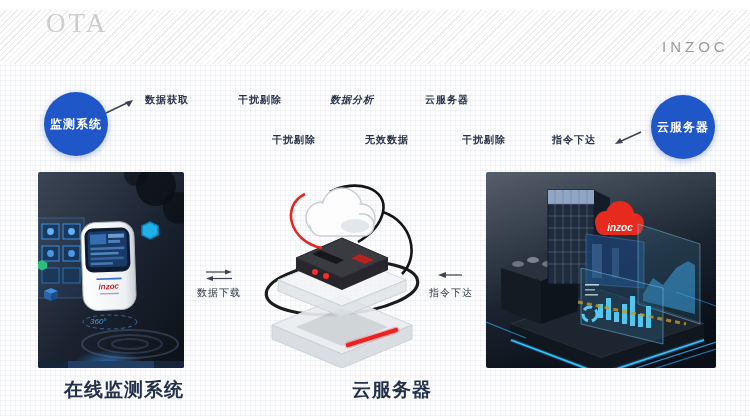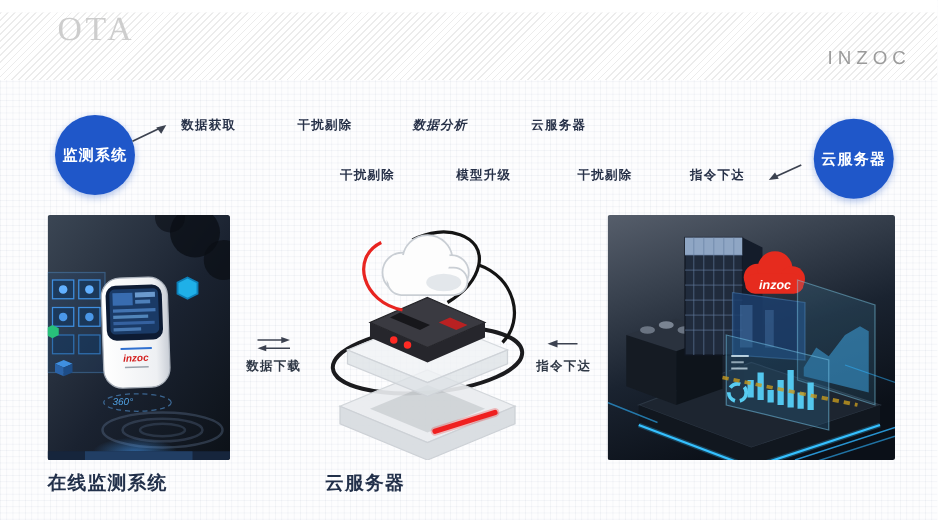--- a/index.html
+++ b/index.html
@@ -27,25 +27,25 @@
     color:#fff;font-size:12px;font-weight:700;letter-spacing:1px;
     box-shadow:0 2px 6px rgba(31,87,201,0.35);}
   .node-l{left:44px;top:92px;}
   .node-r{left:651px;top:95px;}
   .step{font-size:10px;font-weight:700;color:#273148;letter-spacing:1px;white-space:nowrap;}
   
   .panel{overflow:hidden;}
   .panel-l{left:38px;top:172px;width:146px;height:196px;border-radius:2px;}
   .panel-m{left:260px;top:178px;width:172px;height:190px;}
   .panel-r{left:486px;top:172px;width:230px;height:196px;border-radius:2px;}
-  .caption{top:377px;text-align:left;font-size:15px;font-weight:700;color:#22304a;letter-spacing:1px;}
+  .caption{top:377px;text-align:right;font-size:19px;font-weight:700;color:#22304a;letter-spacing:1px;}
   .cap-l{left:38px;width:146px;}
   .cap-m{left:260px;width:172px;}
   .cap-r{left:486px;width:230px;}
-  .conn-label{font-size:10px;font-weight:700;color:#2f3846;text-align:center;letter-spacing:1px;}
+  .conn-label{font-size:10px;font-weight:400;color:#2f3846;text-align:center;letter-spacing:1px;}
   svg{display:block;}
 </style>
 </head>
 <body>
 
 <div class="slide">
 
   <div class="abs top-white"></div>
   <div class="abs hatch"></div>
   <div class="abs ghost">OTA</div>
@@ -66,21 +66,21 @@
     <line x1="29" y1="3" x2="7" y2="13" stroke="#3c4250" stroke-width="1.4"></line>
     <polygon points="3,15 11,14 8,9" fill="#3c4250"></polygon>
   </svg>
 
   <div class="abs step" style="left:145px;top:93px;">数据获取</div>
   <div class="abs step" style="left:238px;top:93px;">干扰剔除</div>
   <div class="abs step" style="left:330px;top:93px;font-style:italic;">数据分析</div>
   <div class="abs step" style="left:425px;top:93px;">云服务器</div>
 
   <div class="abs step" style="left:272px;top:133px;">干扰剔除</div>
-  <div class="abs step" style="left:365px;top:133px;">模型升级</div>
+  <div class="abs step" style="left:365px;top:133px;">无效数据</div>
   <div class="abs step" style="left:462px;top:133px;font-family:Liberation Mono, monospace;">干扰剔除</div>
   <div class="abs step" style="left:552px;top:133px;">指令下达</div>
 
   <div class="abs panel panel-l">
     <svg width="146" height="196" viewBox="0 0 146 196">
       <defs>
         <linearGradient id="bgL" x1="0" y1="0" x2="1" y2="1">
           <stop offset="0" stop-color="#3b4654"></stop>
             <stop offset="0.55" stop-color="#1a2230"></stop>
             <stop offset="1" stop-color="#0c1117"></stop>

